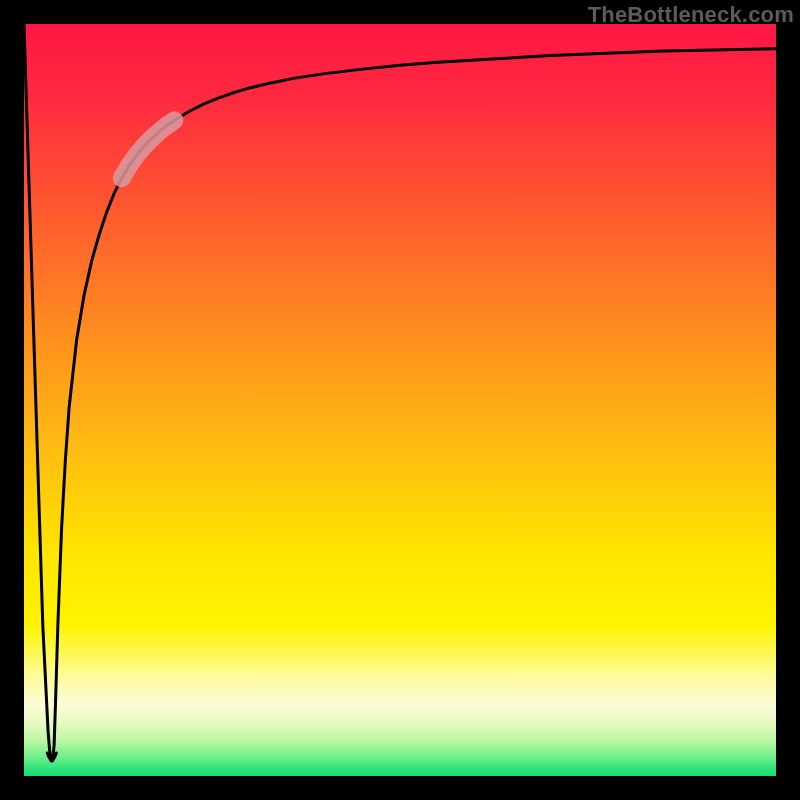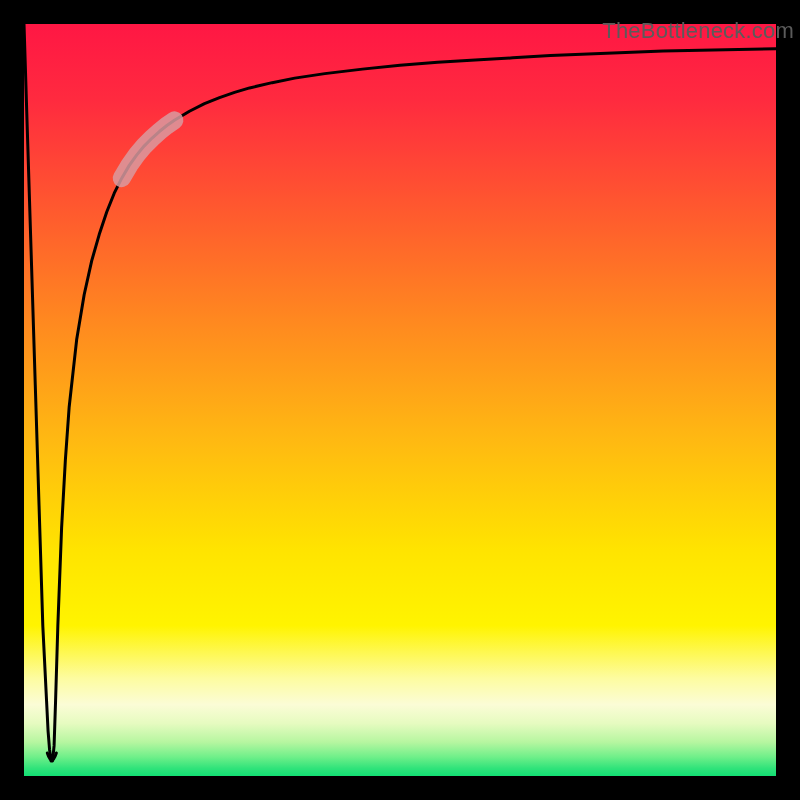--- a/index.html
+++ b/index.html
@@ -22,24 +22,24 @@
   .plot-area {
     position: absolute;
     left: 24px;
     top: 24px;
     width: 752px;
     height: 752px;
     overflow: hidden;
   }
   .watermark {
     position: absolute;
-    top: 18px;
+    top: 2px;
     right: 6px;
     font-size: 22px;
-    font-weight: 400;
+    font-weight: 700;
     color: #5b5b5b;
     letter-spacing: 0.2px;
     user-select: none;
   }
   svg {
     display: block;
   }
 </style>
 </head>
 <body>

